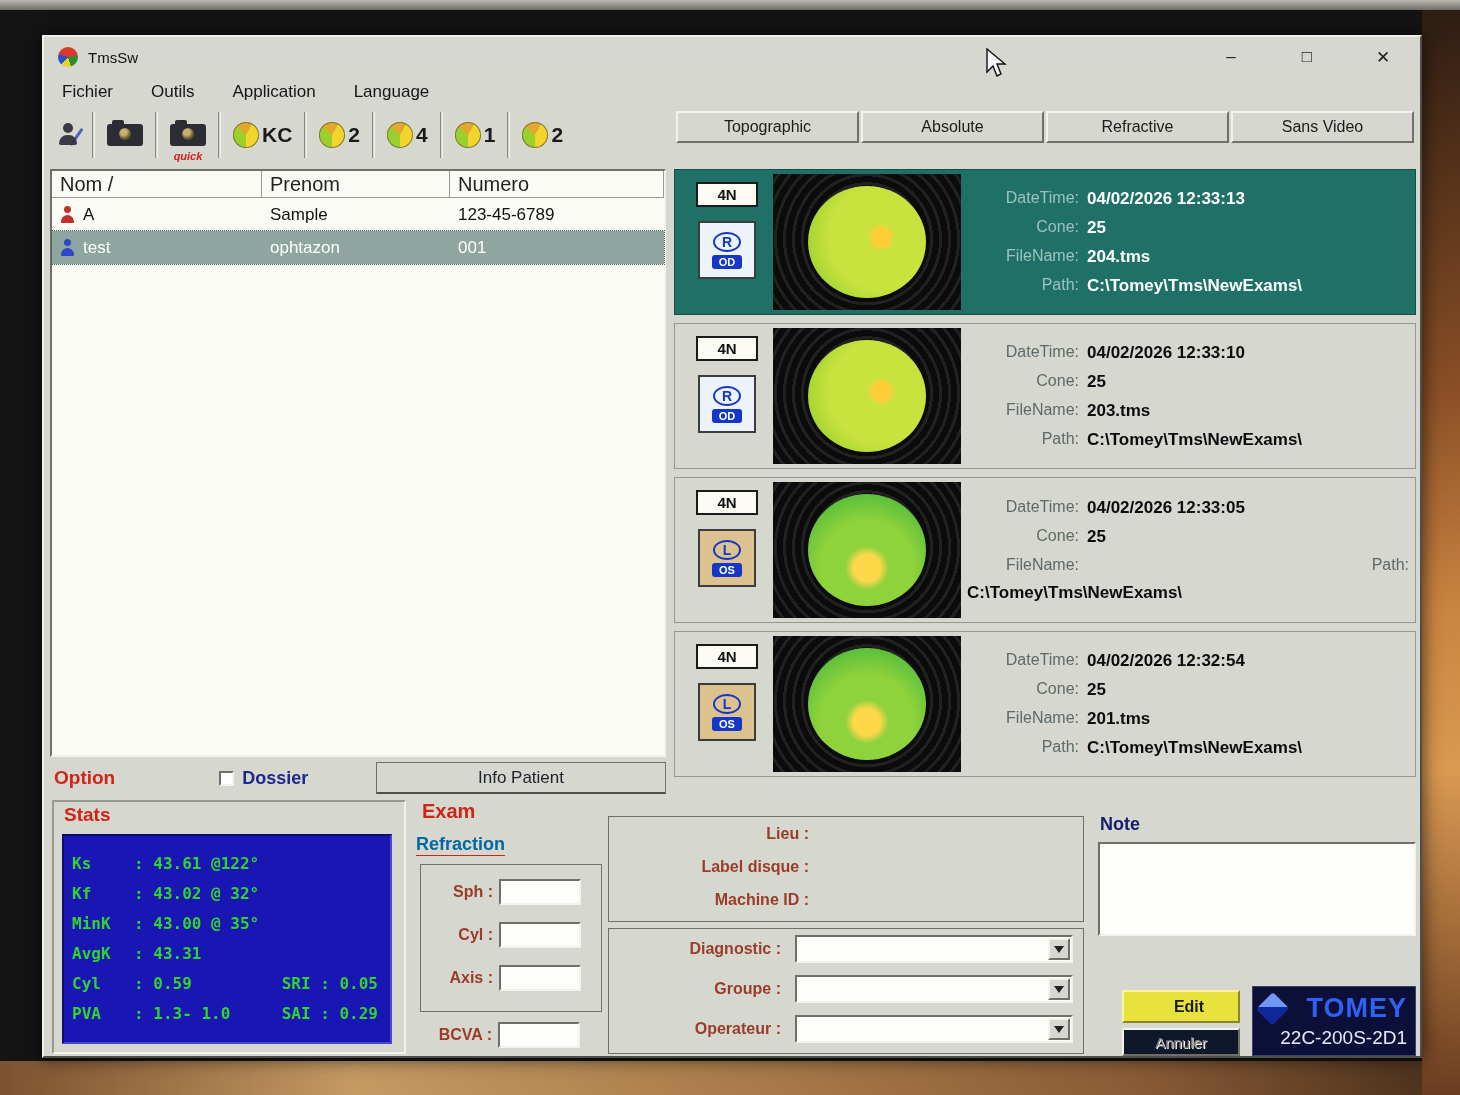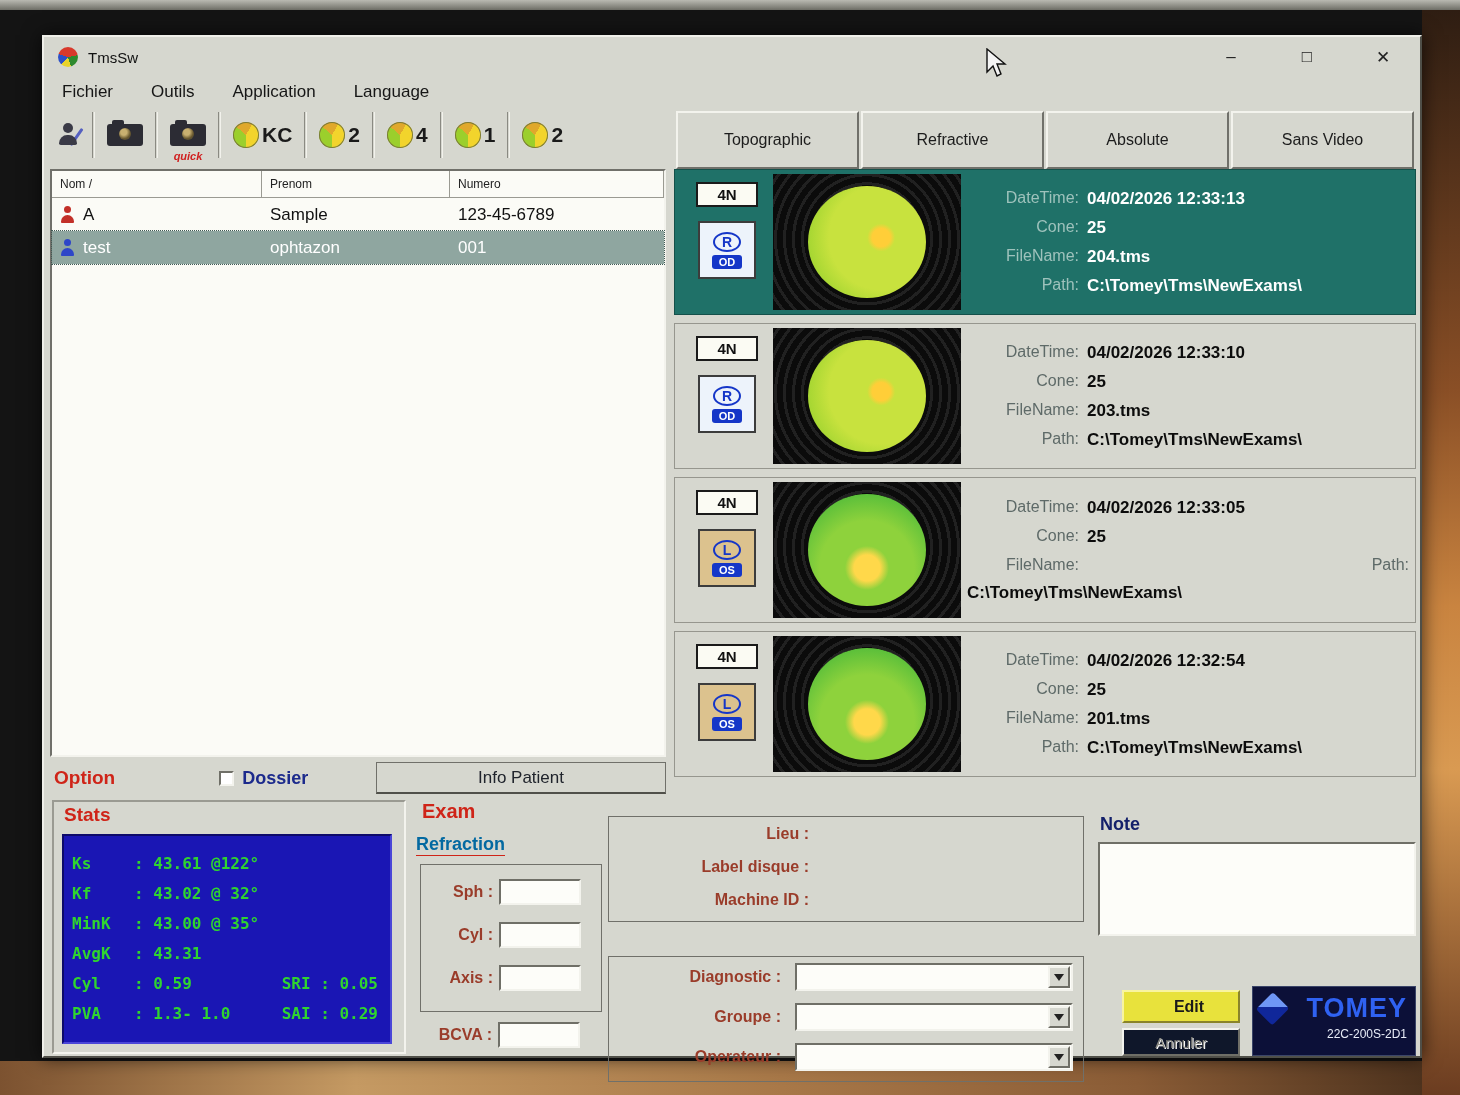--- a/index.html
+++ b/index.html
@@ -42,29 +42,29 @@
   .iperson::before { content:""; position:absolute; top:0; left:5px; width:10px; height:10px; border-radius:50%; background:#3a3a46; }
   .iperson::after { content:""; position:absolute; bottom:2px; left:1px; width:18px; height:10px; border-radius:9px 9px 2px 2px; background:#3a3a46; }
   .ipen { position:absolute; right:2px; top:4px; width:3px; height:20px; background:#5560c0; transform:rotate(35deg); border-radius:1px; }
   .icam { position:relative; width:36px; height:22px; background:#2c2c34; border-radius:3px; }
   .icam::before { content:""; position:absolute; top:-4px; left:5px; width:12px; height:5px; background:#2c2c34; border-radius:2px 2px 0 0; }
   .icam::after { content:""; position:absolute; top:4px; left:12px; width:12px; height:12px; border-radius:50%;
     background:radial-gradient(circle at 40% 35%, #c8b070 0 3px, #6a5a30 60%, #333); }
   .quick-lbl { position:absolute; bottom:-3px; left:0; right:0; text-align:center; font-size:11px; font-weight:bold; font-style:italic; color:#d02020; }
 
   
-  .tabs { position:absolute; top:74px; left:632px; right:6px; height:58px; display:flex; gap:2px; }
+  .tabs { position:absolute; top:74px; left:632px; right:6px; height:32px; display:flex; gap:2px; }
   .tab { flex:1; background:#d6d7cf; display:flex; align-items:center; justify-content:center;
     font-size:16px; color:#1c1c1c; border:2px solid; border-color:#f3f3ed #70706a #70706a #f3f3ed; }
 
   
   .patient-panel { position:absolute; left:6px; top:132px; width:616px; height:588px;
     background:#fbfbf6; border:2px solid; border-color:#70706a #f3f3ed #f3f3ed #70706a; }
   .pt-header { display:grid; grid-template-columns:210px 188px 1fr; height:27px; border-bottom:1px solid #9a9a92; }
-  .pt-header > div { display:flex; align-items:center; padding-left:8px; font-size:12px; color:#222;
+  .pt-header > div { display:flex; align-items:center; padding-left:8px; font-size:20px; color:#222;
     border-right:1px solid #9a9a92; }
   .pt-row { display:grid; grid-template-columns:210px 188px 1fr; height:33px; align-items:center; font-size:17px; color:#111; }
   .pt-row > div { display:flex; align-items:center; gap:8px; padding-left:8px; height:100%; }
   .pt-row.selected { background:#8fa6a0; color:#fff; outline:1px dotted #3f5a55; }
   .pperson { position:relative; width:15px; height:17px; flex:0 0 15px; }
   .pperson::before { content:""; position:absolute; top:0; left:4px; width:7px; height:7px; border-radius:50%; background:currentColor; }
   .pperson::after { content:""; position:absolute; bottom:0; left:1px; width:13px; height:8px; border-radius:7px 7px 1px 1px; background:currentColor; }
   .pperson.red { color:#c23028; } .pperson.blue { color:#2e46c8; }
 
   
@@ -113,21 +113,21 @@
   .exam-panel { position:absolute; left:364px; top:0; width:672px; height:254px; }
   .exam-title { position:absolute; left:6px; top:0; font-size:20px; font-weight:bold; color:#cf2418; }
   .refr-title { position:absolute; left:0; top:34px; font-size:18px; font-weight:bold; color:#0369a1; border-bottom:1px solid #cf2418; }
   .refr-box { position:absolute; left:4px; top:64px; width:182px; height:148px; border:1px solid #70706a; }
   .fld-row { position:absolute; display:flex; align-items:center; }
   .fld-lbl { width:78px; text-align:right; font-size:16px; font-weight:bold; color:#9a3c2a; padding-right:6px; }
   .fld-input { width:82px; height:26px; background:#fdfdf9; border:2px solid; border-color:#6f6f67 #f3f3ed #f3f3ed #6f6f67; font-size:15px; padding:0 4px; }
   .info-box { position:absolute; left:192px; top:16px; width:476px; height:106px; border:1px solid #70706a; }
   .ib-row { display:flex; height:33px; align-items:center; }
   .ib-lbl { width:200px; text-align:right; font-size:16px; font-weight:bold; color:#9a3c2a; }
-  .combo-box { position:absolute; left:192px; top:128px; width:476px; height:126px; border:1px solid #70706a;margin-top:28px; }
+  .combo-box { position:absolute; left:192px; top:128px; width:476px; height:126px; border:1px solid #70706a; }
   .cb-row { display:flex; height:40px; align-items:center; }
   .cb-lbl { width:172px; text-align:right; font-size:16px; font-weight:bold; color:#9a3c2a; }
   .combo { margin-left:14px; width:278px; height:28px; background:#fdfdf9; border:2px solid; border-color:#6f6f67 #f3f3ed #f3f3ed #6f6f67;
     display:flex; align-items:center; }
   .combo-text { flex:1; font-size:15px; padding:0 4px; color:#111; }
   .combo-arrow { width:22px; height:22px; margin-right:1px; background:#d6d7cf;
     border:2px solid; border-color:#f3f3ed #6f6f67 #6f6f67 #f3f3ed; display:flex; align-items:center; justify-content:center; }
   .combo-arrow::after { content:""; width:0; height:0; border:5px solid transparent; border-top:7px solid #222; margin-top:6px; }
 
   .right-col { position:absolute; left:1046px; top:0; width:318px; height:256px; }
@@ -139,21 +139,21 @@
     display:flex; align-items:center; justify-content:center;padding-left:16px; }
   .annuler-btn { position:absolute; left:24px; top:228px; width:118px; height:28px; background:#0f172a;
     border:2px solid; border-color:#f3f3ed #6f6f67 #6f6f67 #f3f3ed; font-size:15px; color:#8b8b83;
     text-shadow:1px 1px 0 #fff; display:flex; align-items:center; justify-content:center; }
   .logo-box { position:absolute; left:154px; top:186px; width:164px; height:70px; background:#0c1038;
     border:1px solid #3a4468; padding:6px 8px 4px 8px; }
   .logo-row { display:flex; align-items:center; gap:22px; }
   .logo-diamond { width:24px; height:24px; transform:rotate(45deg); border-radius:3px;
     background:linear-gradient(135deg,#6f97f5 0 45%, #10279a 45%); }
   .logo-brand { font-size:27px; font-weight:bold; color:#2f62f2; letter-spacing:1px; }
-  .logo-model { text-align:right; font-size:12px; color:#e8ecf8; margin-top:3px; }
+  .logo-model { text-align:right; font-size:19px; color:#e8ecf8; margin-top:3px; }
 
   
   .cursor { position:absolute; left:985px; top:48px; width:22px; height:30px; pointer-events:none; }
 </style>
 </head>
 <body>
 
 <div class="photo-frame">
   <div class="bezel-top"></div>
   <div class="wall-right"></div>
@@ -215,22 +215,22 @@
       </div>
       <div class="tsep"></div>
       <div class="tool-btn">
         <span class="pie"></span>
         <span class="tool-lbl">2</span>
       </div>
     </div>
 
     <div class="tabs">
       <div class="tab">Topographic</div>
+      <div class="tab">Absolute</div>
       <div class="tab">Refractive</div>
-      <div class="tab">Absolute</div>
       <div class="tab">Sans Video</div>
     </div>
 
     <div class="patient-panel">
       <div class="pt-header">
         <div>Nom /</div>
         <div>Prenom</div>
         <div>Numero</div>
       </div>
       <div class="pt-row">

